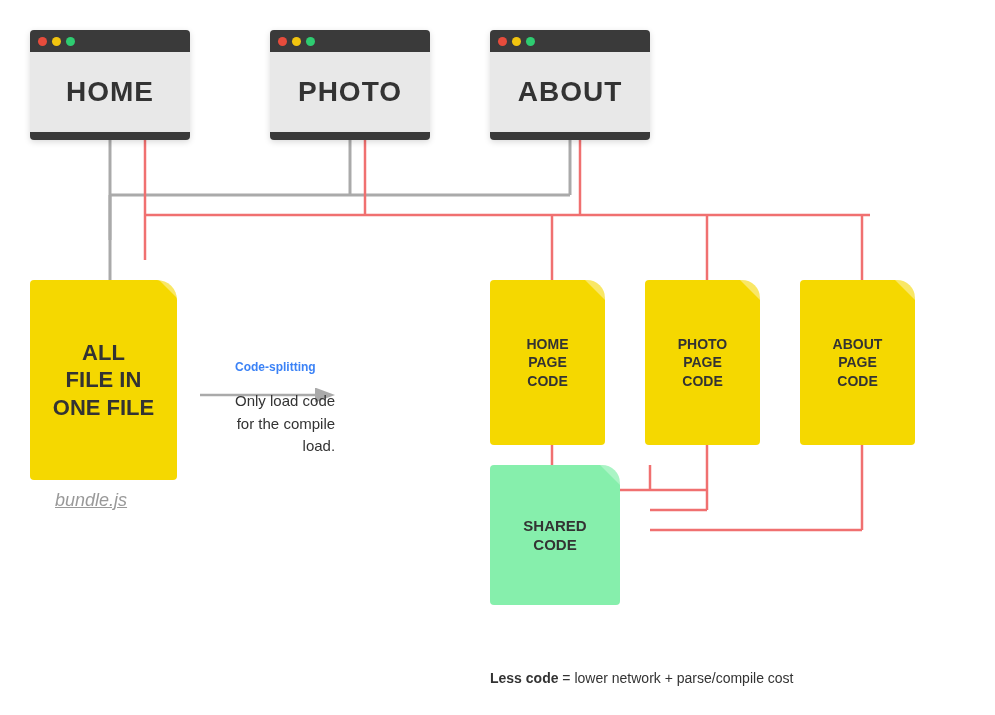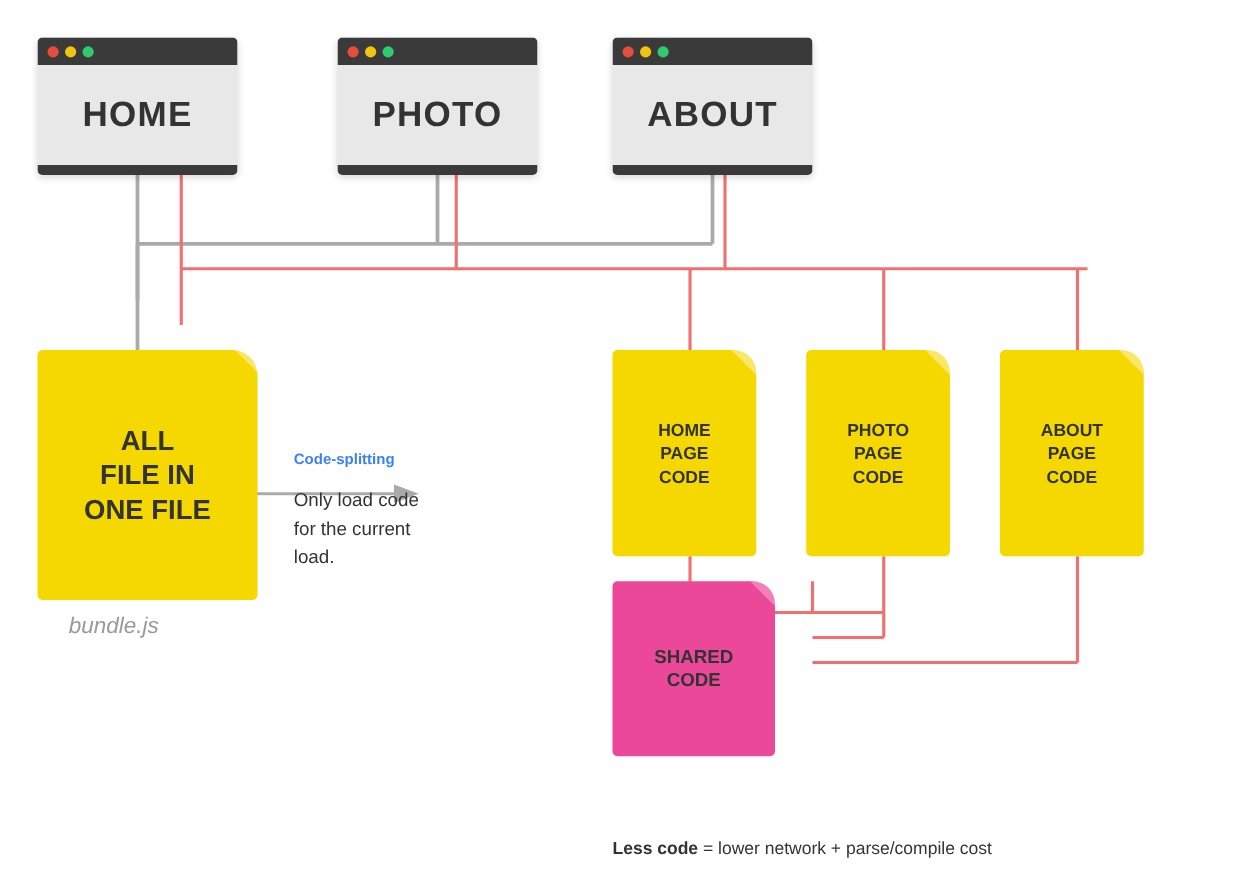--- a/index.html
+++ b/index.html
@@ -92,27 +92,29 @@
       font-size: 12px;
       font-weight: 900;
       color: #3b82f6;
     }
 
     .text-description {
       position: absolute;
       font-size: 15px;
       color: #333;
       line-height: 1.5;
+      text-align: right;
     }
 
     .text-bundle {
       position: absolute;
       font-size: 18px;
       color: #999;
       font-style: italic;
+      text-decoration: underline;
     }
 
     .text-footer {
       position: absolute;
       font-size: 14px;
       color: #333;
       margin-top: 30px;
     }
 
     .text-footer strong {
@@ -199,36 +201,36 @@
       <div class="dot dot-red"></div>
       <div class="dot dot-yellow"></div>
       <div class="dot dot-green"></div>
     </div>
     <div class="browser-body">
       <span class="browser-label">ABOUT</span>
     </div>
     <div class="browser-bottom-bar"></div>
   </div>
 
-  <div style="position:absolute; left:30px; top:280px; width:176px; height:200px; background:#f5d800; border-radius:4px 20px 4px 4px; display:flex; align-items:center; justify-content:center;">
+  <div style="position:absolute; left:30px; top:280px; width:147px; height:200px; background:#f5d800; border-radius:4px 20px 4px 4px; display:flex; align-items:center; justify-content:center;">
     <div class="file-corner"></div>
     <div style="text-align:center; font-size:22px; font-weight:900; color:#333; line-height:1.25; z-index:2; position:relative;">
       <div>ALL</div>
       <div>FILE IN</div>
       <div>ONE FILE</div>
     </div>
   </div>
 
   <div class="text-bundle" style="left:55px; top:490px;">bundle.js</div>
 
   <div class="text-code-splitting" style="left:235px; top:360px;">Code-splitting</div>
 
   <div class="text-description" style="left:235px; top:390px;">
     <div>Only load code</div>
-    <div>for the current</div>
+    <div>for the compile</div>
     <div>load.</div>
   </div>
 
   <div style="position:absolute; left:490px; top:280px; width:115px; height:165px; background:#f5d800; border-radius:4px 18px 4px 4px; display:flex; align-items:center; justify-content:center;">
     <div class="file-corner" style="width:20px; height:20px;"></div>
     <div style="text-align:center; font-size:14px; font-weight:900; color:#333; line-height:1.3; z-index:2; position:relative;">
       <div>HOME</div>
       <div>PAGE</div>
       <div>CODE</div>
     </div>
@@ -245,21 +247,21 @@
 
   <div style="position:absolute; left:800px; top:280px; width:115px; height:165px; background:#f5d800; border-radius:4px 18px 4px 4px; display:flex; align-items:center; justify-content:center;">
     <div class="file-corner" style="width:20px; height:20px;"></div>
     <div style="text-align:center; font-size:14px; font-weight:900; color:#333; line-height:1.3; z-index:2; position:relative;">
       <div>ABOUT</div>
       <div>PAGE</div>
       <div>CODE</div>
     </div>
   </div>
 
-  <div style="position:absolute; left:490px; top:465px; width:130px; height:140px; background:#ec4899; border-radius:4px 18px 4px 4px; display:flex; align-items:center; justify-content:center;">
+  <div style="position:absolute; left:490px; top:465px; width:130px; height:140px; background:#86efac; border-radius:4px 18px 4px 4px; display:flex; align-items:center; justify-content:center;">
     <div class="file-corner" style="width:20px; height:20px; background:rgba(255,255,255,0.3);"></div>
     <div style="text-align:center; font-size:15px; font-weight:900; color:#333; line-height:1.3; z-index:2; position:relative;">
       <div>SHARED</div>
       <div>CODE</div>
     </div>
   </div>
 
   <div class="text-footer" style="left:490px; top:640px;">
     <strong>Less code</strong><span> = lower network + parse/compile cost</span>
   </div>

